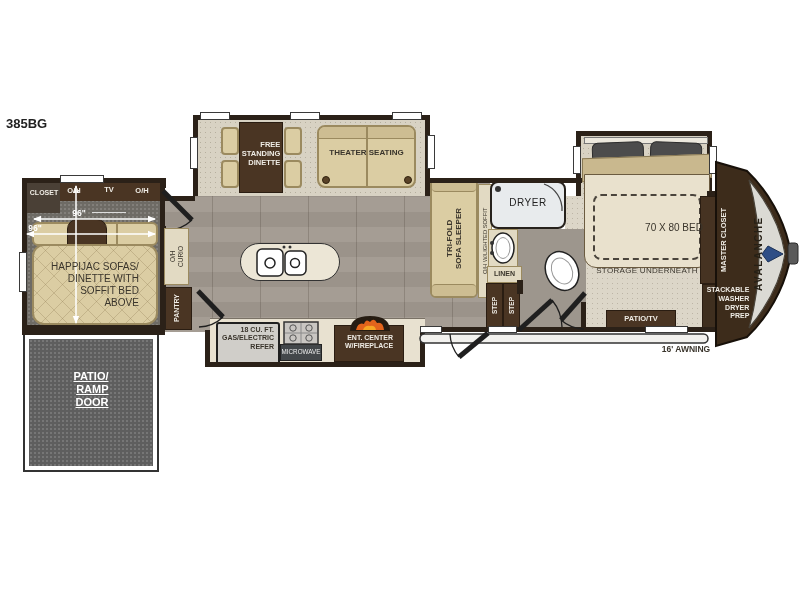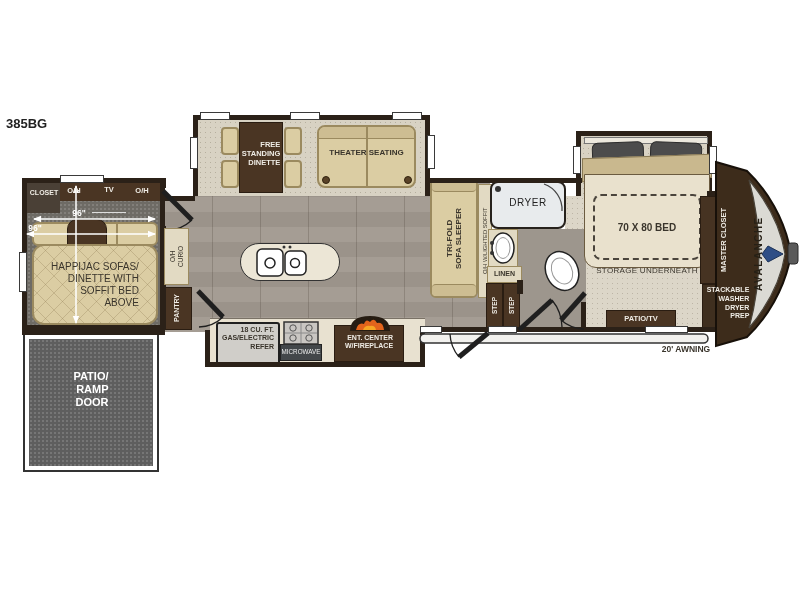--- a/index.html
+++ b/index.html
@@ -76,21 +76,21 @@
 SOFFIT BED
 ABOVE</div>
 
   <div class="lbl" style="left:66px;top:208px;width:26px;font-size:8.5px;font-weight:bold;color:#fff;z-index:6;">96"</div>
   <div class="lbl" style="left:22px;top:223px;width:26px;font-size:8.5px;font-weight:bold;color:#fff;z-index:6;">96"</div>
 
   <div class="wall" style="left:22px;top:328px;width:143px;height:7px;"></div>
   <div class="furn" style="left:25px;top:335px;width:132px;height:135px;background-color:#5e5e5e;
               background-image:radial-gradient(rgba(255,255,255,.16) .7px,transparent .8px);background-size:4px 4px;
               border:4px solid #fff;outline:2px solid #333;"></div>
-  <div class="lbl" style="left:25px;top:370px;width:132px;font-size:11px;font-weight:bold;color:#fff;">PATIO/
+  <div class="lbl" style="left:25px;top:370px;width:132px;font-size:11px;font-weight:bold;color:#fff;text-decoration:underline;">PATIO/
 RAMP
 DOOR</div>
 
   <div class="floor wood" style="left:165px;top:196px;width:325px;height:136px;"></div>
   <div class="floor wood" style="left:428px;top:183px;width:62px;height:13px;"></div>
   <div class="floor wood" style="left:210px;top:332px;width:215px;height:33px;"></div>
   <div class="floor bedcarpet" style="left:565px;top:196px;width:157px;height:136px;"></div>
   <div class="floor bathfloor" style="left:490px;top:229px;width:96px;height:103px;"></div>
 
   <div class="furn" style="left:210px;top:318px;width:215px;height:44px;background:#e8e1d0;border-top:1.5px solid #7a7266;"></div>
@@ -124,21 +124,21 @@
   <div class="furn cream" style="left:487px;top:266px;width:35px;height:17px;"></div>
   <div class="lbl" style="left:487px;top:270px;width:35px;font-size:7px;font-weight:600;">LINEN</div>
   <div class="furn cab" style="left:486px;top:283px;width:34px;height:45px;"></div>
   <div class="furn" style="left:502px;top:284px;width:1.5px;height:43px;background:#2a1d12;z-index:3;"></div>
   <div class="vlbl wtx" style="left:486px;top:283px;width:17px;height:45px;font-size:6.5px;">STEP</div>
   <div class="vlbl wtx" style="left:503px;top:283px;width:17px;height:45px;font-size:6.5px;">STEP</div>
 
   <div class="furn" style="left:582px;top:156px;width:130px;height:24px;background:#c9b88e;border:1.5px solid #8a7a55;transform:skewY(-2deg);"></div>
   <div class="furn" style="left:584px;top:174px;width:126px;height:94px;background:#e9e1cd;border:1.5px solid #6b5b40;border-radius:0 0 12px 12px;"></div>
   <div class="furn" style="left:593px;top:194px;width:108px;height:66px;border:2px dashed #4a443c;border-radius:8px;background:transparent;"></div>
-  <div class="lbl" style="left:593px;top:222px;width:108px;font-size:10px;font-weight:700;">70 X 80 BED</div>
+  <div class="lbl" style="left:620px;top:222px;width:108px;font-size:10px;font-weight:400;">70 X 80 BED</div>
   <div class="lbl" style="left:584px;top:266px;width:126px;font-size:8px;letter-spacing:.3px;">STORAGE UNDERNEATH</div>
   <div class="furn cab" style="left:606px;top:310px;width:70px;height:20px;"></div>
   <div class="lbl wtx" style="left:606px;top:314px;width:70px;font-size:7.5px;">PATIO/TV</div>
   <div class="furn" style="left:700px;top:196px;width:48px;height:88px;background:#463322;border:1.5px solid #2a1d12;"></div>
   <div class="vlbl wtx" style="left:700px;top:196px;width:48px;height:88px;font-size:7.5px;">MASTER CLOSET</div>
   <div class="furn" style="left:702px;top:284px;width:52px;height:44px;background:#3f2f1f;border:1.5px solid #2a1d12;"></div>
   <div class="lbl wtx" style="left:702px;top:286px;width:52px;font-size:7px;line-height:1.25;">STACKABLE
 WASHER
 DRYER
 PREP</div>
@@ -244,15 +244,15 @@
       <path d="M26 234 l8 -3.2 v6.4 Z" stroke="none"></path>
       <path d="M156 234 l-8 -3.2 v6.4 Z" stroke="none"></path>
       <line x1="76" y1="186" x2="76" y2="323"></line>
       <path d="M76 185 l-3.2 8 h6.4 Z" stroke="none"></path>
       <path d="M76 324 l-3.2 -8 h6.4 Z" stroke="none"></path>
     </g>
   </svg>
 
   <div class="vlbl" style="left:750px;top:204px;width:17px;height:100px;font-size:10px;font-weight:bold;letter-spacing:1.5px;color:#262016;">AVALANCHE</div>
 
-  <div class="lbl" style="left:656px;top:344px;width:60px;font-size:8.5px;font-weight:600;">20' AWNING</div>
+  <div class="lbl" style="left:656px;top:344px;width:60px;font-size:8.5px;font-weight:600;">16' AWNING</div>
 
 </div>
 
 </body></html>

